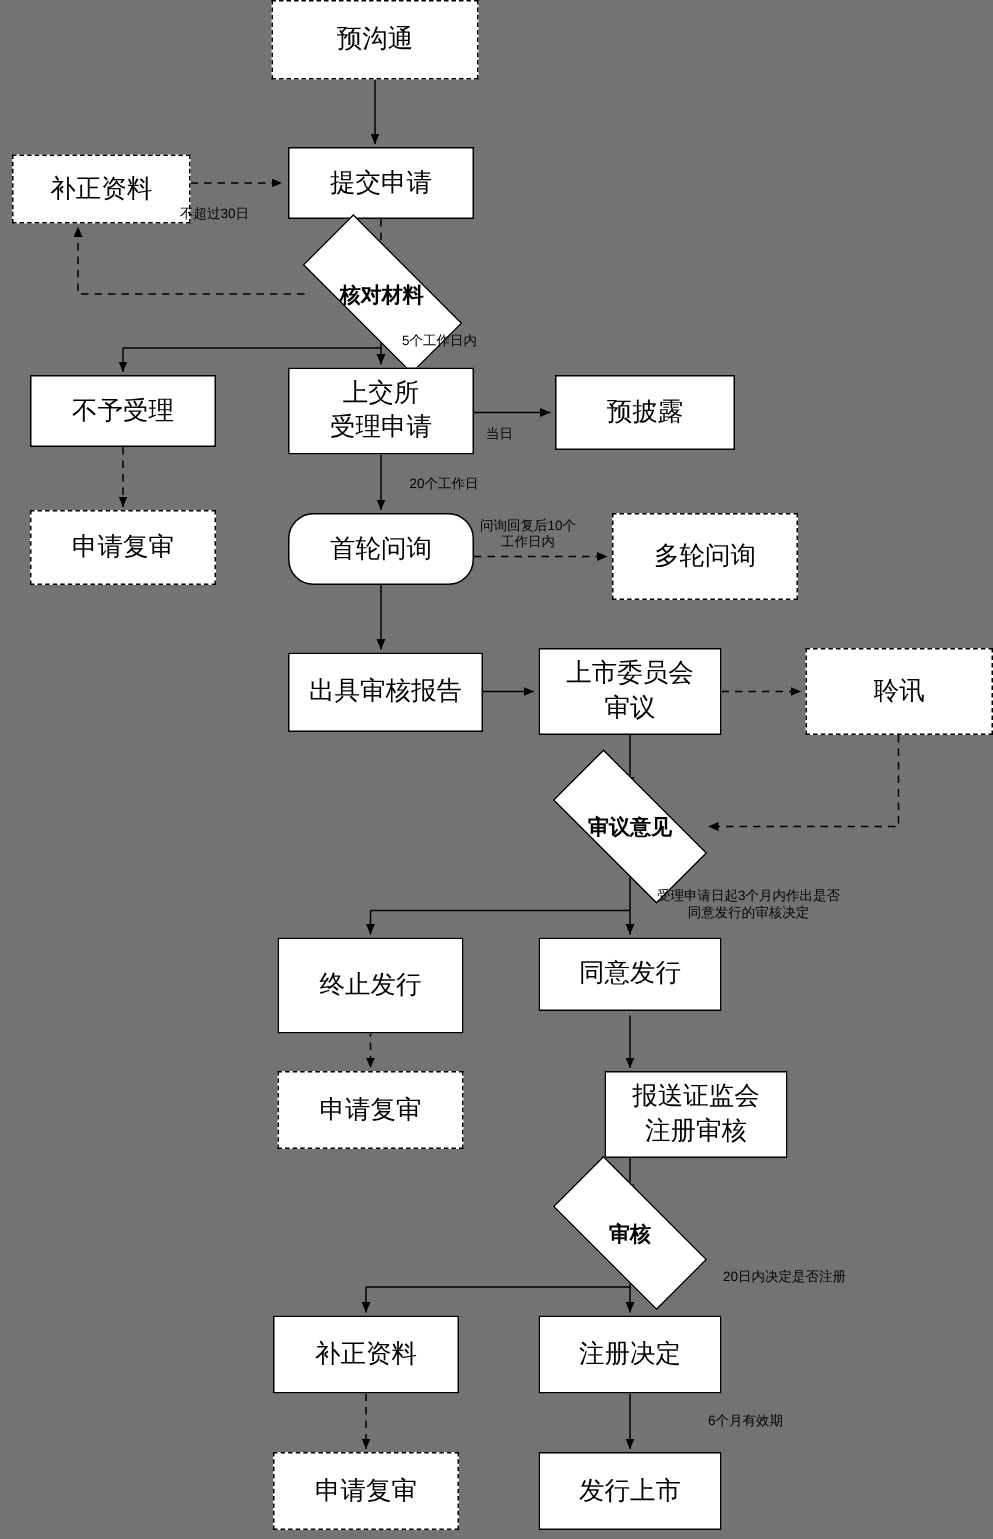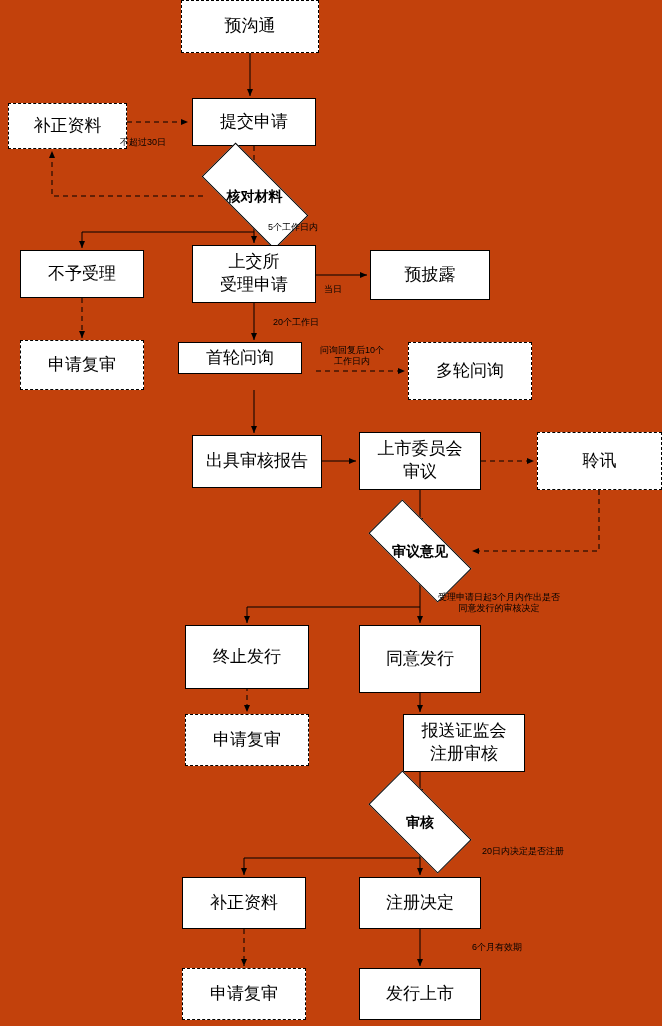--- a/index.html
+++ b/index.html
@@ -9,21 +9,21 @@
   }
   body {
     font-family: "Liberation Sans", sans-serif;
     color: #000000;
   }
   #canvas {
     position: relative;
     width: 662px;
     height: 1026px;
     overflow: hidden;
-    background: #c2410c;
+    background: #737373;
   }
   .node {
     position: absolute;
     box-sizing: border-box;
     display: flex;
     align-items: center;
     justify-content: center;
     text-align: center;
     line-height: 1.35;
     background: #ffffff;
@@ -176,21 +176,21 @@
 受理申请</span></div>
 
   <div class="node solid label-lg" style="left:370px;top:250px;width:120px;height:50px;">
       <span>预披露</span>
     </div>
 
   <div class="node dashed label-lg" style="left:20px;top:340px;width:124px;height:50px;">
       <span>申请复审</span>
     </div>
 
-  <div class="node solid label-lg" style="left:178px;top:342px;width:124px;height:32px;">
+  <div class="node solid label-lg" style="left:192px;top:342px;width:124px;height:48px;border-radius:17px;">
       <span>首轮问询</span>
     </div>
 
   <div class="node dashed label-lg" style="left:408px;top:342px;width:124px;height:58px;">
       <span>多轮问询</span>
     </div>
 
   <div class="node solid label-lg" style="left:192px;top:435px;width:130px;height:53px;">
       <span>出具审核报告</span>
     </div>
@@ -204,21 +204,21 @@
 
   <div class="diamond-wrap" style="left:371px;top:527px;width:98px;height:48px;">
     <div class="diamond-shape"></div>
     <div class="diamond-text">审议意见</div>
   </div>
 
   <div class="node solid label-lg" style="left:185px;top:625px;width:124px;height:64px;">
       <span>终止发行</span>
     </div>
 
-  <div class="node solid label-lg" style="left:359px;top:625px;width:122px;height:68px;">
+  <div class="node solid label-lg" style="left:359px;top:625px;width:122px;height:49px;">
       <span>同意发行</span>
     </div>
 
   <div class="node dashed label-lg" style="left:185px;top:714px;width:124px;height:52px;">
       <span>申请复审</span>
     </div>
 
   <div class="node solid label-lg" style="left:359px;top:714px;width:122px;height:58px;white-space:pre-line;margin-left:44px;"><span>报送证监会
 注册审核</span></div>
 

